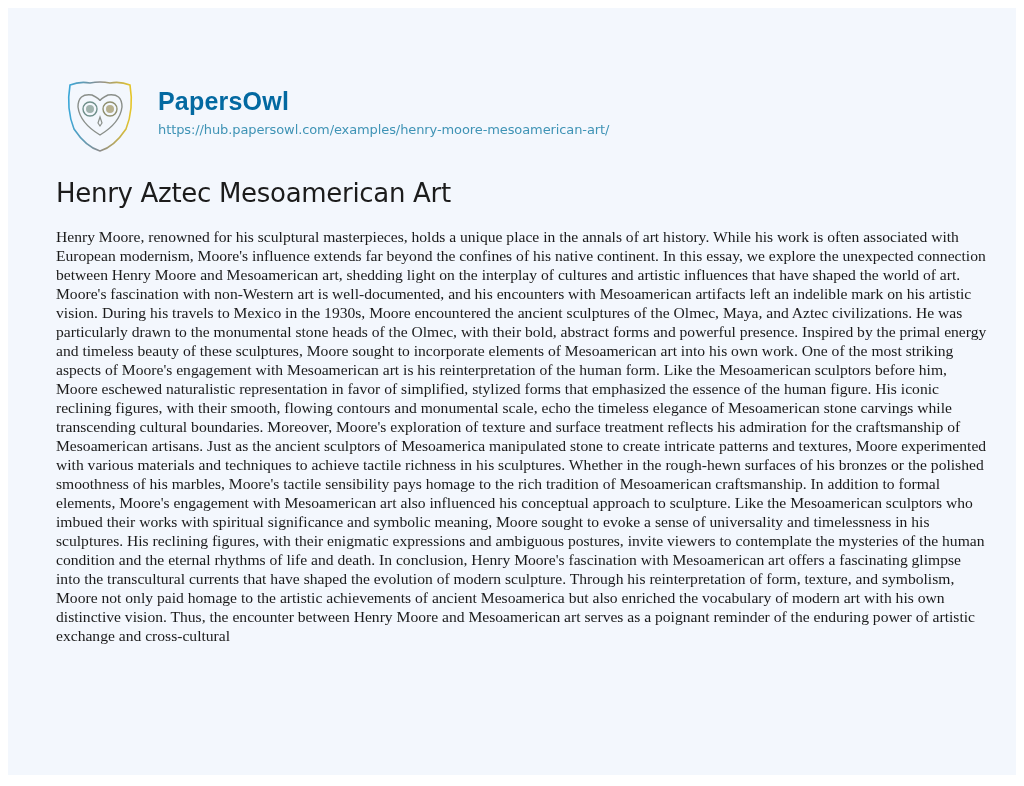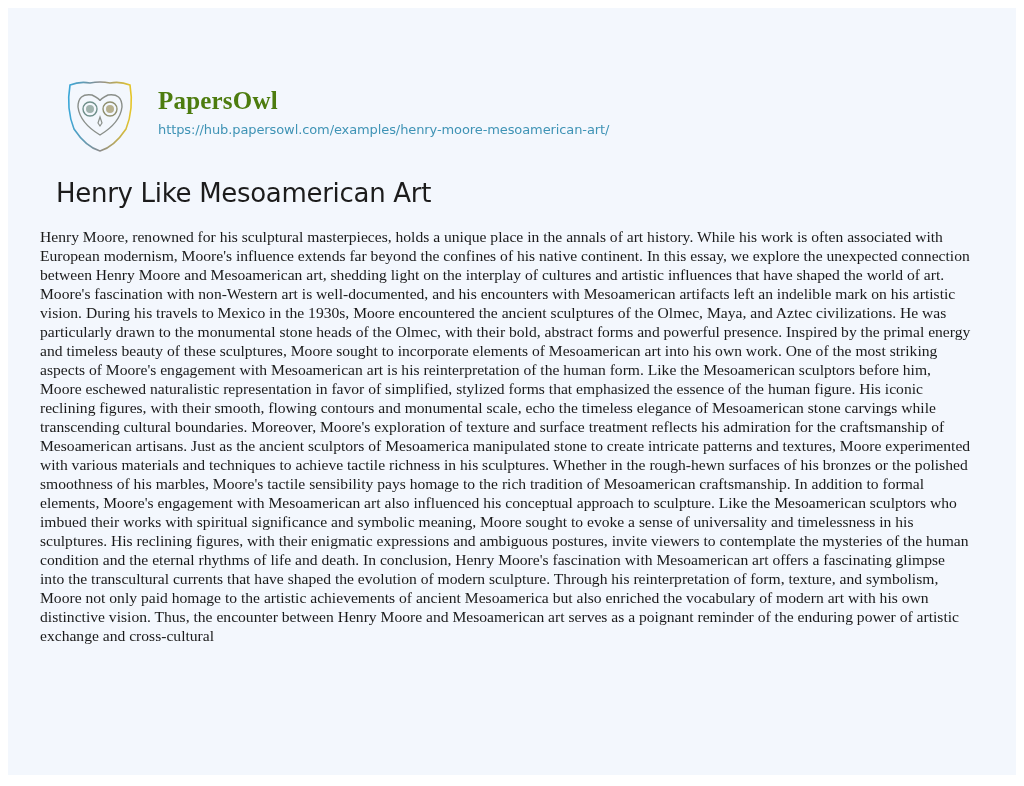--- a/index.html
+++ b/index.html
@@ -10,34 +10,34 @@
   .panel {
     position: absolute; left: 8px; top: 8px; width: 1008px; height: 767px;
     background: #f3f7fd;
   }
   .brand {
     position: absolute; left: 48px; top: 60px; height: 90px; display: flex; align-items: center;
   }
   .logo { width: 88px; height: 88px; }
   .brand-text { margin-left: 14px; margin-top: -4px; }
   .brand-name {
-    font-family: Liberation Serif, serif; font-weight: bold; font-size: 25px;
-    color: #4d7c0f; letter-spacing: 0.2px; line-height: 30px;
+    font-family: Liberation Sans, sans-serif; font-weight: bold; font-size: 25px;
+    color: #0369a1; letter-spacing: 0.2px; line-height: 30px;
   }
   .brand-url {
     font-family: "DejaVu Sans", sans-serif; font-size: 13px; color: #3f93b5;
     margin-top: 6px; text-decoration: none; display: block; letter-spacing: -0.1px;
   }
   .title {
     position: absolute; left: 48px; top: 170px; margin: 0;
     font-family: "DejaVu Sans", sans-serif; font-weight: normal; font-size: 26px;
     color: #1c1c1c; letter-spacing: -0.3px;
   }
   .body {
-    position: absolute; left: 32px; top: 219px; width: 932px; margin: 0;
+    position: absolute; left: 48px; top: 219px; width: 932px; margin: 0;
     font-family: "Liberation Serif", serif; font-size: 15.6px; line-height: 19px;
     color: #1a1a1a;
   }
 </style>
 </head>
 <body>
 
 <div class="panel">
   <div class="brand">
     <svg class="logo" viewBox="0 0 88 88">
@@ -55,16 +55,16 @@
       <circle cx="54" cy="40" r="7" fill="none" stroke="#8f8f6f" stroke-width="1.4"></circle>
       <circle cx="54" cy="40" r="4" fill="#b7b08e"></circle>
       <path d="M44 48 L42 54 L44 57 L46 54 Z" fill="none" stroke="#8a8f8a" stroke-width="1.2"></path>
     </svg>
     <div class="brand-text">
       <div class="brand-name">PapersOwl</div>
       <a class="brand-url">https://hub.papersowl.com/examples/henry-moore-mesoamerican-art/</a>
     </div>
   </div>
 
-  <h1 class="title">Henry Like Mesoamerican Art</h1>
+  <h1 class="title">Henry Aztec Mesoamerican Art</h1>
 
   <p class="body">Henry Moore, renowned for his sculptural masterpieces, holds a unique place in the annals of art history. While his work is often associated with European modernism, Moore's influence extends far beyond the confines of his native continent. In this essay, we explore the unexpected connection between Henry Moore and Mesoamerican art, shedding light on the interplay of cultures and artistic influences that have shaped the world of art. Moore's fascination with non-Western art is well-documented, and his encounters with Mesoamerican artifacts left an indelible mark on his artistic vision. During his travels to Mexico in the 1930s, Moore encountered the ancient sculptures of the Olmec, Maya, and Aztec civilizations. He was particularly drawn to the monumental stone heads of the Olmec, with their bold, abstract forms and powerful presence. Inspired by the primal energy and timeless beauty of these sculptures, Moore sought to incorporate elements of Mesoamerican art into his own work. One of the most striking aspects of Moore's engagement with Mesoamerican art is his reinterpretation of the human form. Like the Mesoamerican sculptors before him, Moore eschewed naturalistic representation in favor of simplified, stylized forms that emphasized the essence of the human figure. His iconic reclining figures, with their smooth, flowing contours and monumental scale, echo the timeless elegance of Mesoamerican stone carvings while transcending cultural boundaries. Moreover, Moore's exploration of texture and surface treatment reflects his admiration for the craftsmanship of Mesoamerican artisans. Just as the ancient sculptors of Mesoamerica manipulated stone to create intricate patterns and textures, Moore experimented with various materials and techniques to achieve tactile richness in his sculptures. Whether in the rough-hewn surfaces of his bronzes or the polished smoothness of his marbles, Moore's tactile sensibility pays homage to the rich tradition of Mesoamerican craftsmanship. In addition to formal elements, Moore's engagement with Mesoamerican art also influenced his conceptual approach to sculpture. Like the Mesoamerican sculptors who imbued their works with spiritual significance and symbolic meaning, Moore sought to evoke a sense of universality and timelessness in his sculptures. His reclining figures, with their enigmatic expressions and ambiguous postures, invite viewers to contemplate the mysteries of the human condition and the eternal rhythms of life and death. In conclusion, Henry Moore's fascination with Mesoamerican art offers a fascinating glimpse into the transcultural currents that have shaped the evolution of modern sculpture. Through his reinterpretation of form, texture, and symbolism, Moore not only paid homage to the artistic achievements of ancient Mesoamerica but also enriched the vocabulary of modern art with his own distinctive vision. Thus, the encounter between Henry Moore and Mesoamerican art serves as a poignant reminder of the enduring power of artistic exchange and cross-cultural</p>
 </div>
 
 </body></html>

